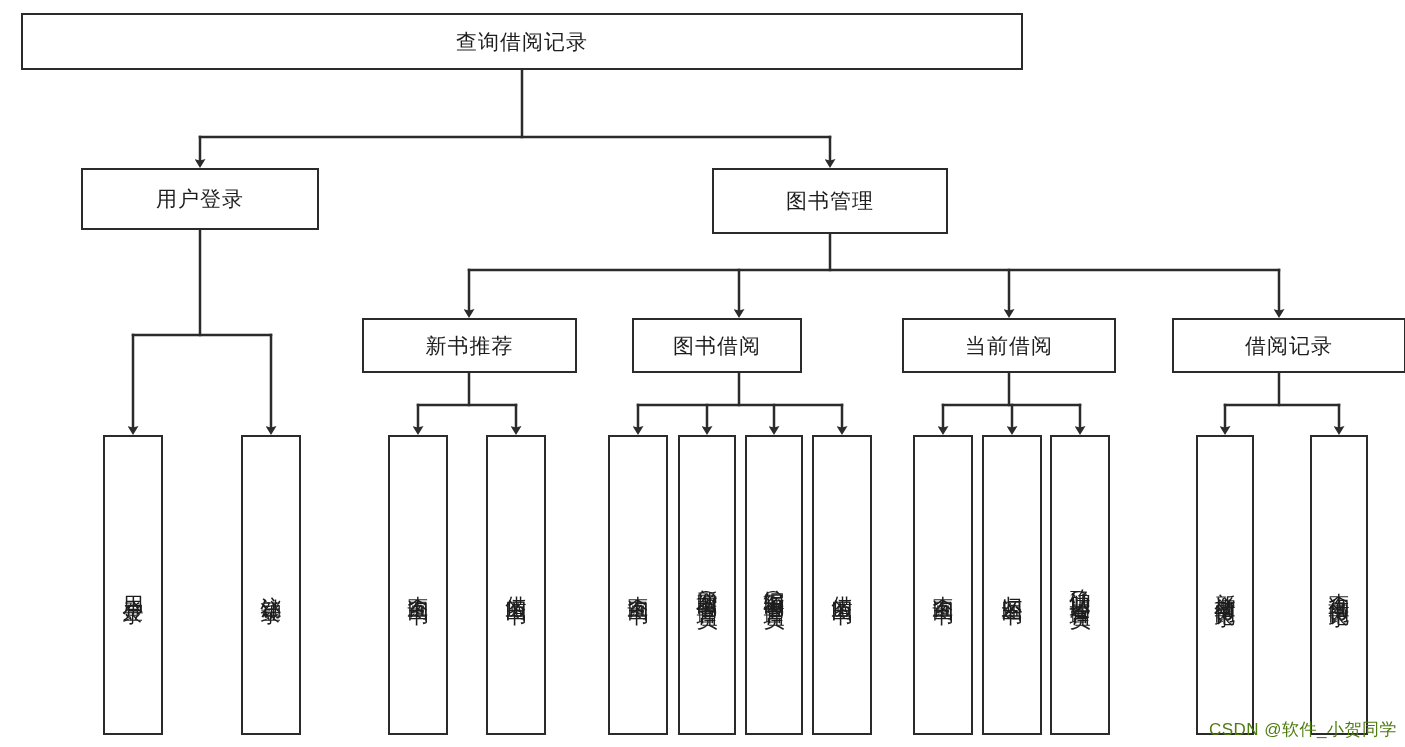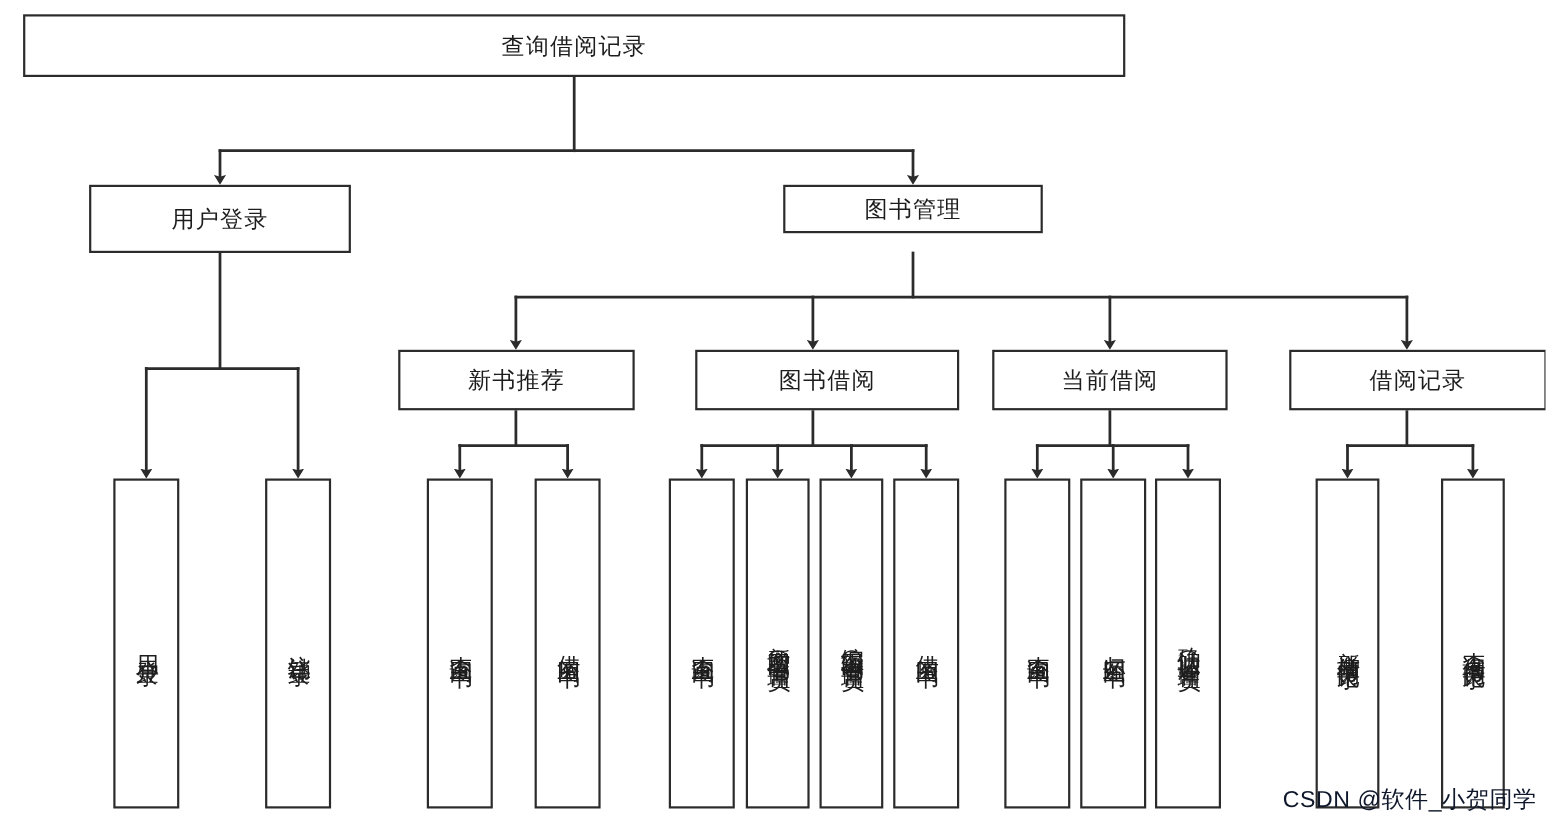--- a/index.html
+++ b/index.html
@@ -51,22 +51,22 @@
   .node-box.vertical .vtext {
     writing-mode: vertical-rl;
     text-orientation: upright;
     white-space: nowrap;
     display: block;
   }
   .watermark {
     position: absolute;
     right: 8px;
     bottom: 6px;
-    font-size: 21px;
-    color: #0f172a;
+    font-size: 17px;
+    color: #4d7c0f;
     letter-spacing: 0.5px;
     white-space: nowrap;
     user-select: none;
   }
 </style>
 </head>
 <body>
 
 <div id="diagram-root">
 
@@ -124,28 +124,28 @@
     </g>
   </svg>
 
   <div class="node-box horizontal" style="left:21px; top:13px; width:1002px; height:57px;">
     <span>查询借阅记录</span>
   </div>
 
   <div class="node-box horizontal" style="left:81px; top:168px; width:238px; height:62px;">
     <span>用户登录</span>
   </div>
-  <div class="node-box horizontal" style="left:712px; top:168px; width:236px; height:44px;">
+  <div class="node-box horizontal" style="left:712px; top:168px; width:236px; height:66px;">
     <span>图书管理</span>
   </div>
 
   <div class="node-box horizontal" style="left:362px; top:318px; width:215px; height:55px;">
     <span>新书推荐</span>
   </div>
-  <div class="node-box horizontal" style="left:632px; top:318px; width:240px; height:55px;">
+  <div class="node-box horizontal" style="left:632px; top:318px; width:170px; height:55px;">
     <span>图书借阅</span>
   </div>
   <div class="node-box horizontal" style="left:902px; top:318px; width:214px; height:55px;">
     <span>当前借阅</span>
   </div>
   <div class="node-box horizontal" style="left:1172px; top:318px; width:234px; height:55px;">
     <span>借阅记录</span>
   </div>
 
   <div class="node-box vertical" style="left:103px; top:435px; width:60px; height:300px;">

